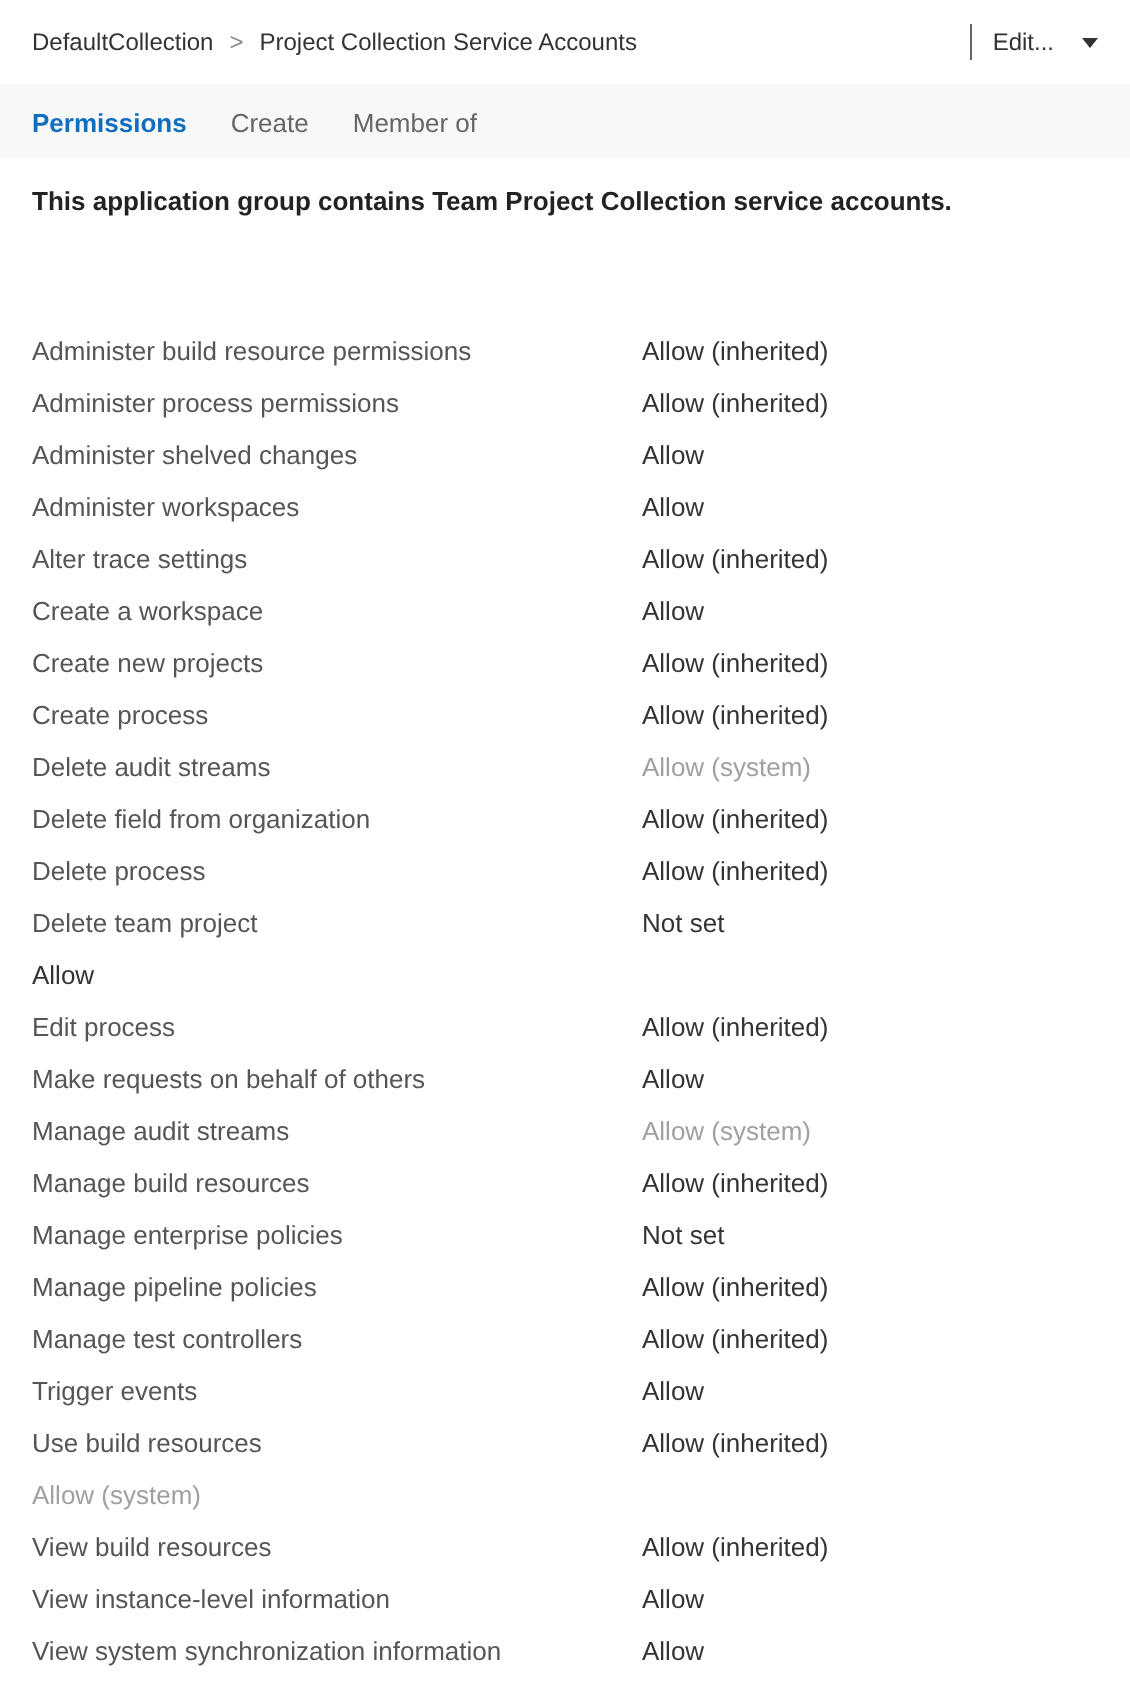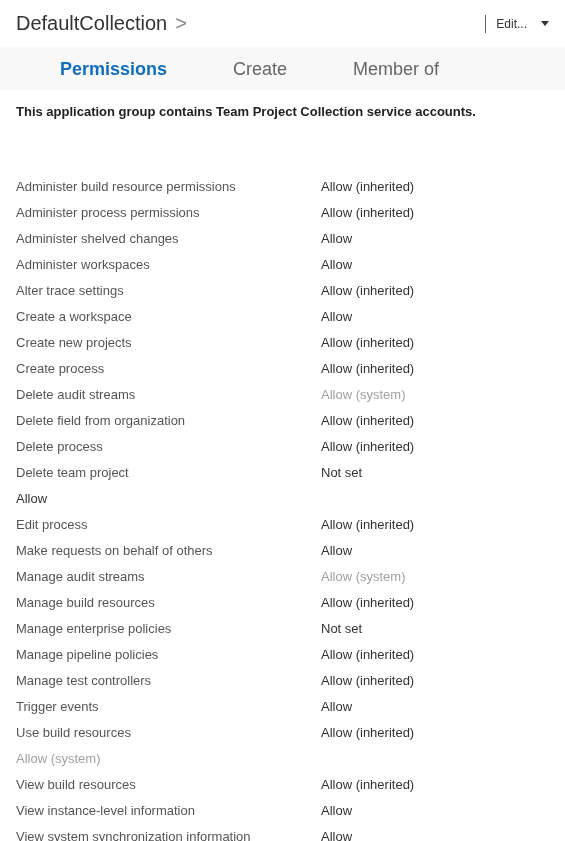--- a/index.html
+++ b/index.html
@@ -9,21 +9,21 @@
       color: #333;
       background: #fff;
       width: 565px;
     }
     .header {
       display: flex;
       align-items: center;
       padding: 12px 16px 8px 16px;
     }
     .breadcrumb {
-      font-size: 20px;
+      font-size: 12px;
       color: #333;
       display: flex;
       align-items: center;
       gap: 8px;
       flex: 1;
     }
     .breadcrumb-parent {
       color: #333;
     }
     .breadcrumb-sep {
@@ -53,24 +53,23 @@
       border-top: 5px solid #333;
     }
     .tabs {
       display: flex;
       gap: 22px;
       background: #f8f8f8;
       padding: 12px 16px 10px 16px;
       margin-top: 4px;
     }
     .tab {
-      font-size: 18px;
+      font-size: 13px;
       color: #666;
       cursor: pointer;
-      margin-left: 44px;
     }
     .tab.active {
       color: #106ebe;
       font-weight: 600;
     }
     .description {
       font-size: 13px;
       font-weight: 600;
       color: #222;
       padding: 14px 16px 10px 16px;
@@ -110,20 +109,21 @@
       text-decoration: none;
     }
   </style>
 </head>
 <body>
 
 <div class="header">
   <div class="breadcrumb">
     <span class="breadcrumb-parent">DefaultCollection</span>
     <span class="breadcrumb-sep">&gt;</span>
+    <span class="breadcrumb-current">Project Collection Service Accounts</span>
   </div>
   <div class="edit-divider"></div>
   <div class="edit-menu">
     <span>Edit...</span>
     <span class="chevron"></span>
   </div>
 </div>
 
 <div class="tabs" id="tabs-container">
     <div class="tab active">Permissions</div>

